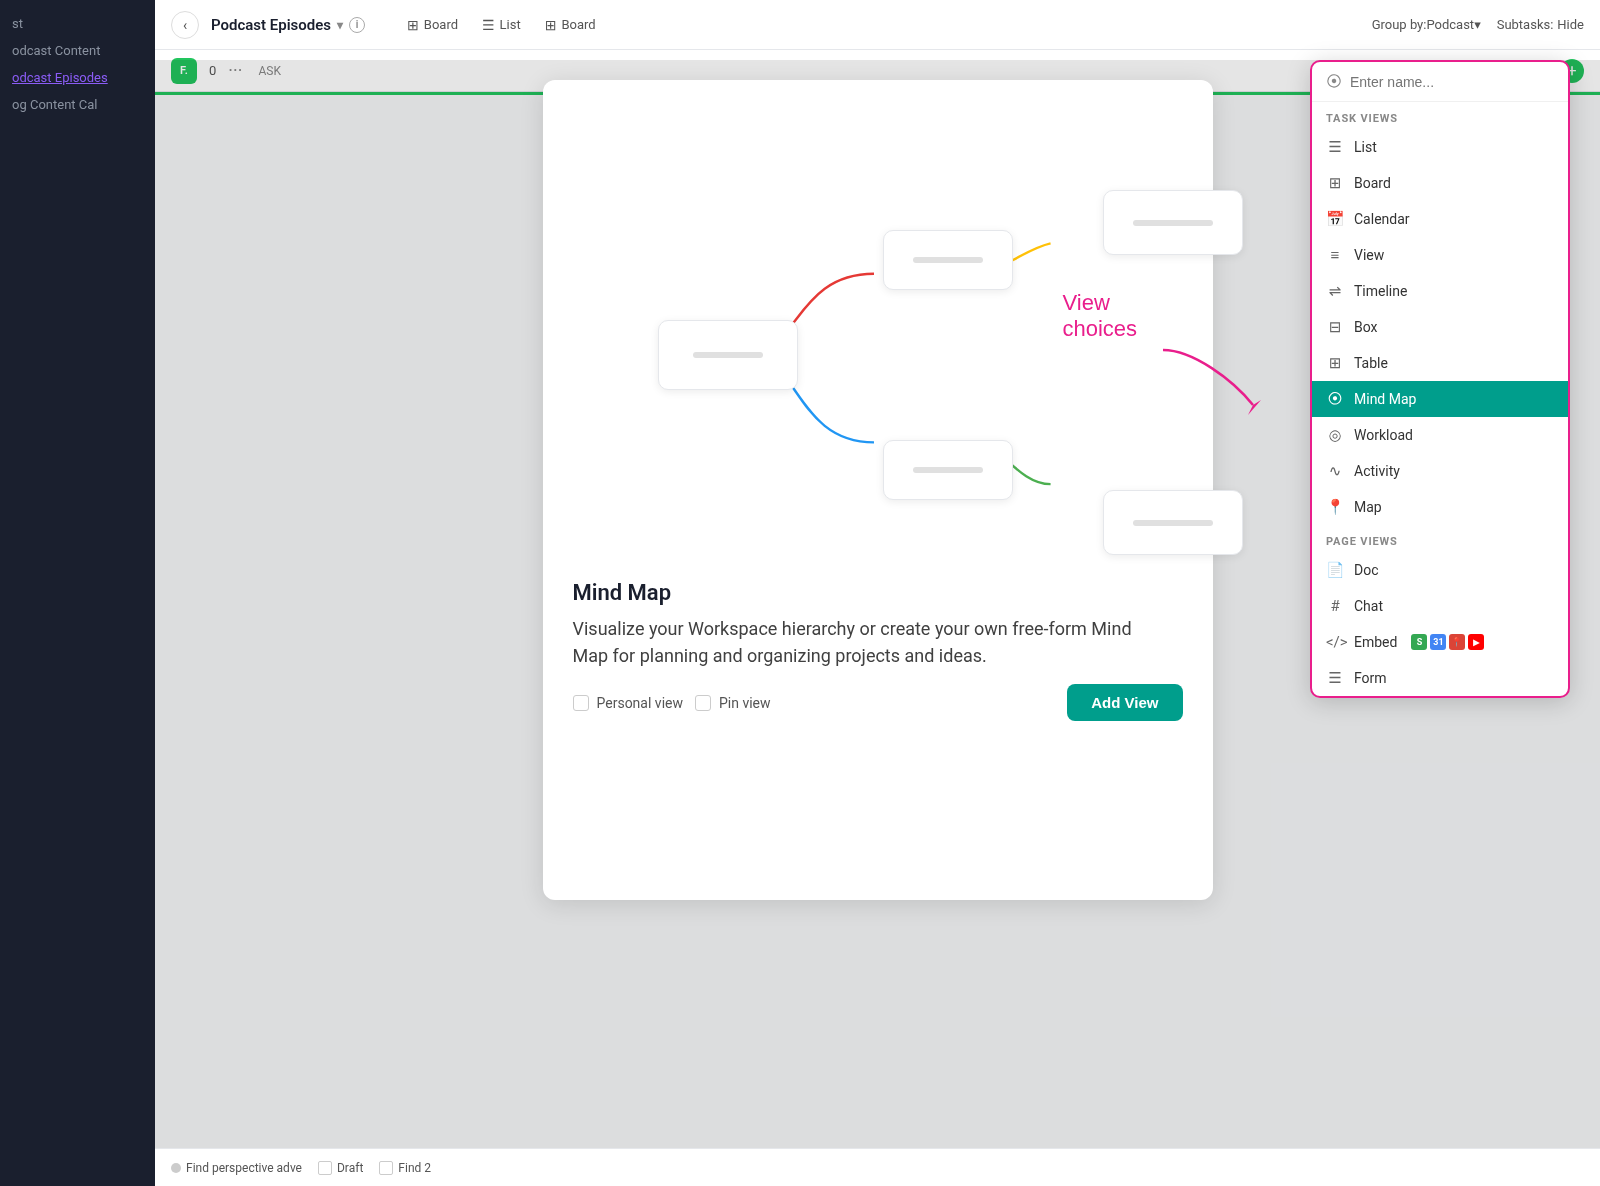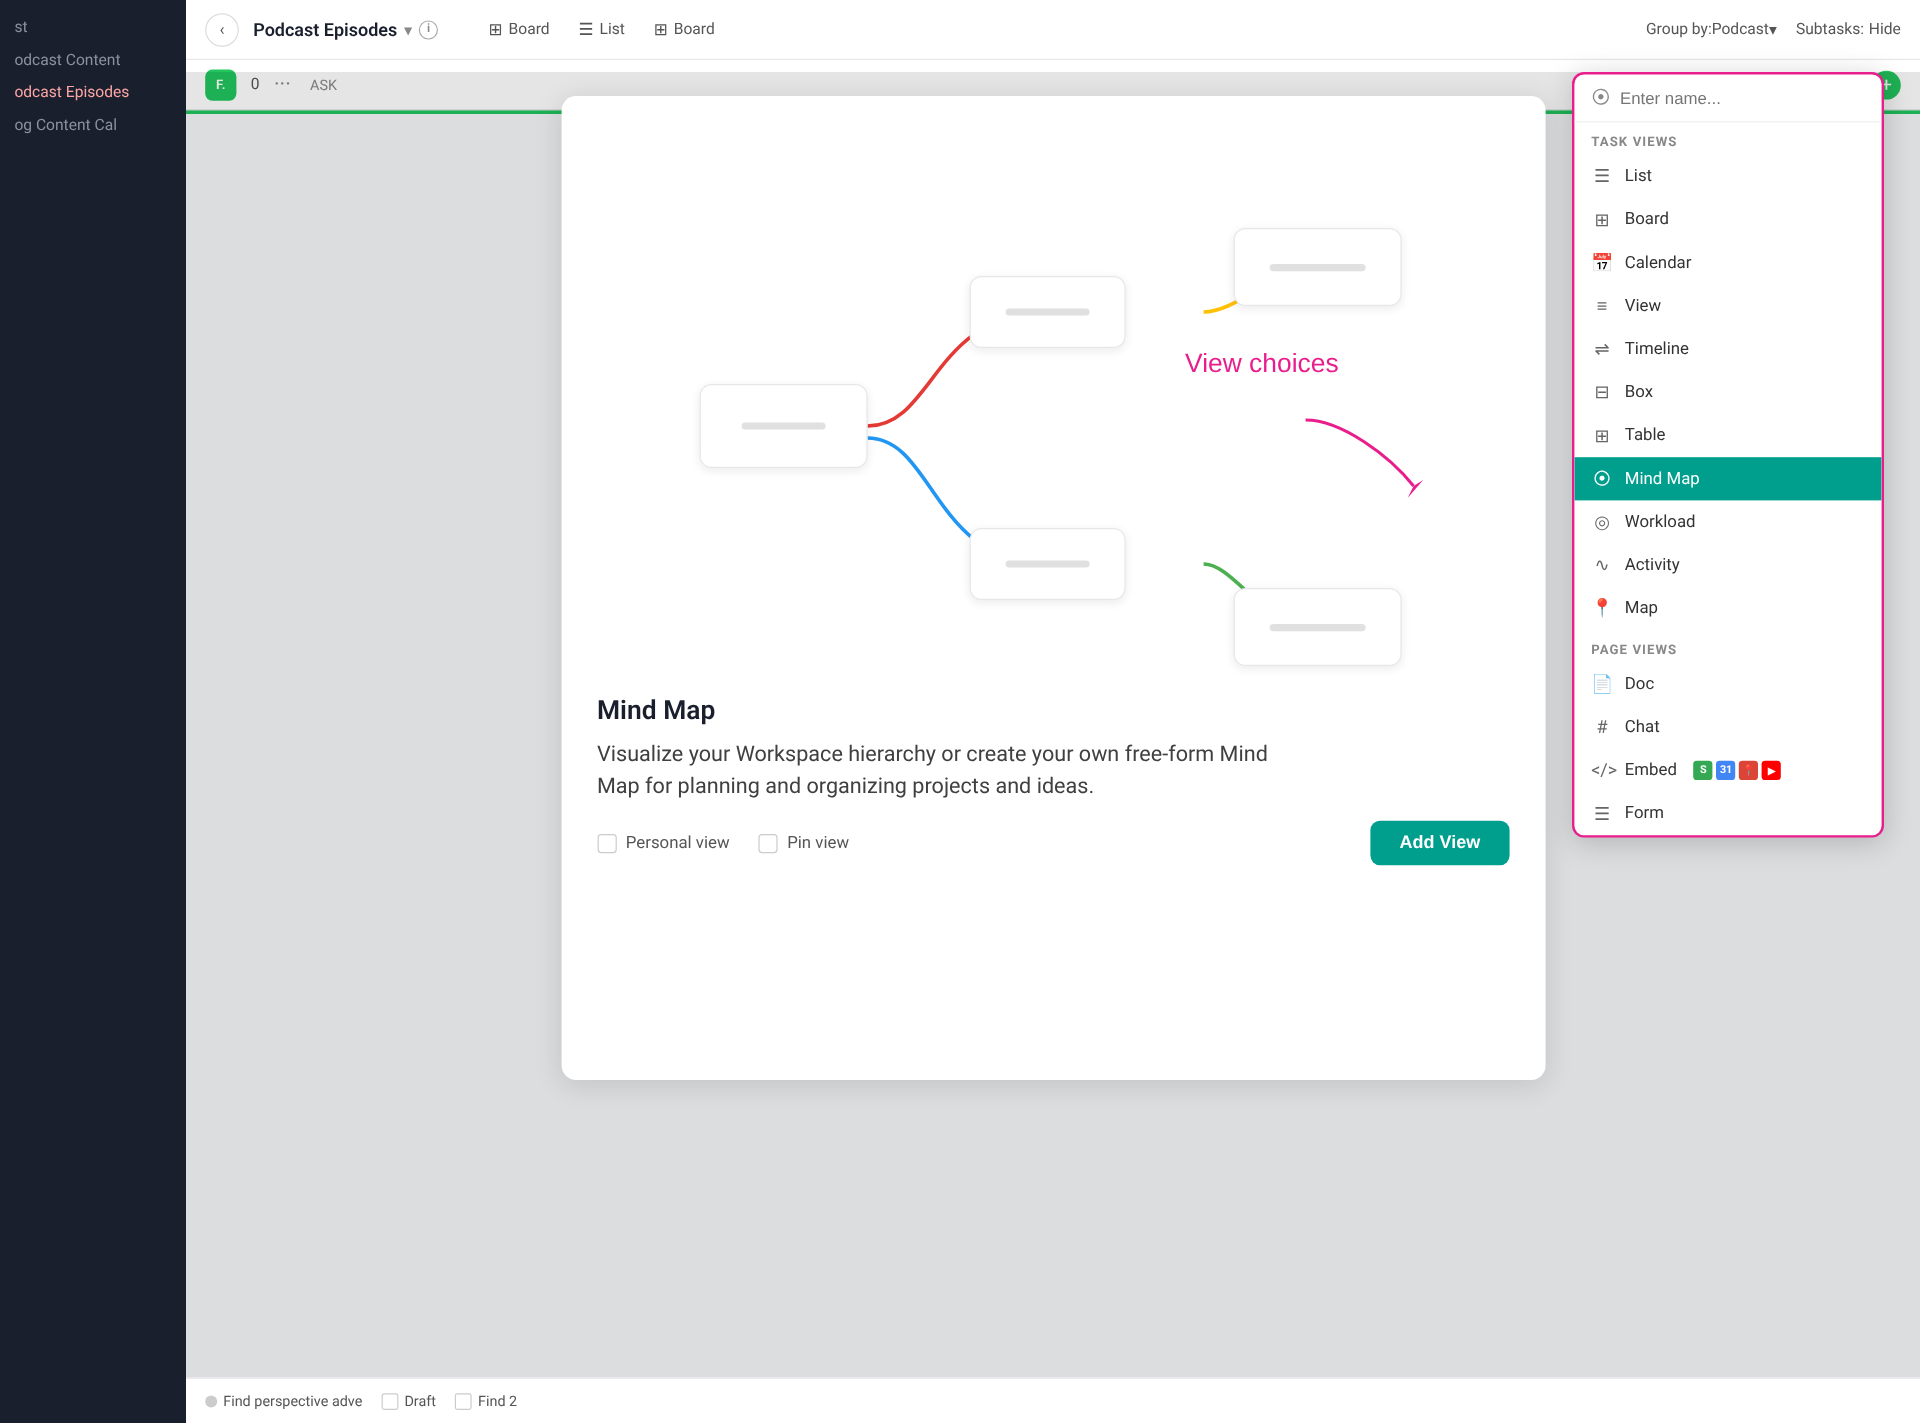--- a/index.html
+++ b/index.html
@@ -25,21 +25,22 @@
     .sidebar-item {
       color: #8a92a0;
       font-size: 13px;
       padding: 6px 12px;
       cursor: pointer;
       white-space: nowrap;
       overflow: hidden;
       text-overflow: ellipsis;
     }
     .sidebar-item.active {
-      color: #fca5a5;
+      color: #8b5cf6;
+      text-decoration: underline;
     }
 
     
     .main {
       position: absolute;
       left: 155px;
       top: 0;
       right: 0;
       height: 100%;
       background: #f5f6f8;
@@ -209,21 +210,21 @@
       display: flex;
       align-items: flex-start;
       justify-content: center;
       padding-top: 20px;
     }
 
     
     .mindmap-panel {
       background: #fff;
       border-radius: 12px;
-      width: 820px;
+      width: 670px;
       min-height: 820px;
       position: relative;
       padding: 30px;
       box-shadow: 0 4px 24px rgba(0,0,0,0.12);
     }
 
     
     .mindmap-illustration {
       position: relative;
       height: 440px;
@@ -314,21 +315,21 @@
       font-size: 18px;
       color: #404040;
       line-height: 1.5;
       margin-bottom: 15px;
       max-width: 580px;
     }
 
     
     .options-row {
       display: flex;
-      gap: 24px;
+      gap: 12px;
       margin-bottom: 20px;
     }
     .option-item {
       display: flex;
       align-items: center;
       gap: 8px;
       font-size: 14px;
       color: #555;
     }
     .checkbox {

